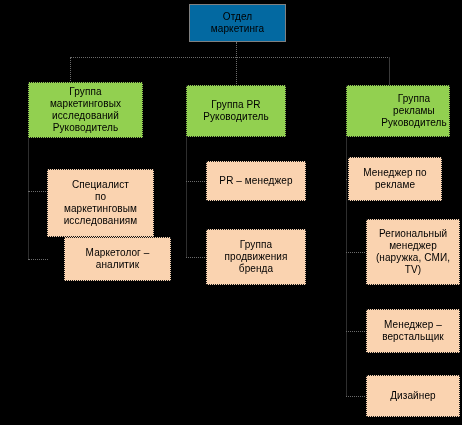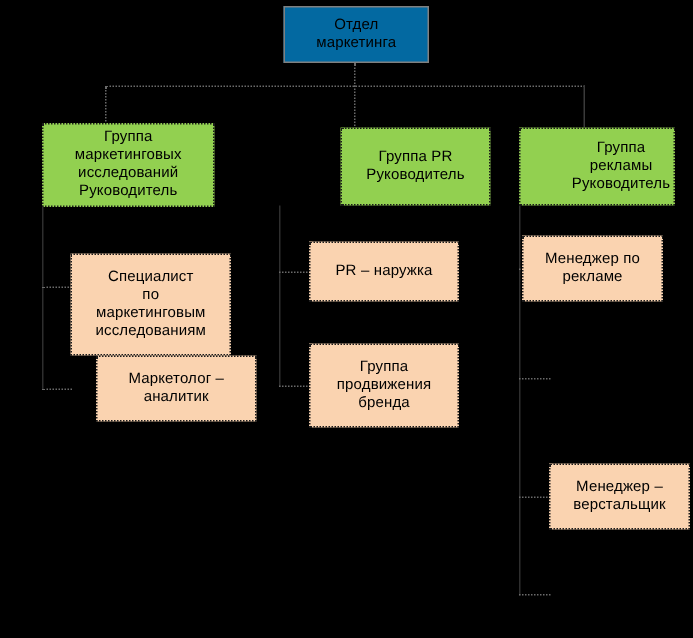--- a/index.html
+++ b/index.html
@@ -110,33 +110,38 @@
 Руководитель</div>
 
   <div class="node peach" style="left:47px; top:157px; width:107px; height:68px;margin-top:12px;">Специалист
 по
 маркетинговым
 исследованиям</div>
 
   <div class="node peach" style="left:64px; top:237px; width:107px; height:44px;">Маркетолог –
 аналитик</div>
 
-  <div class="node green" style="left:186px; top:85px; width:100px; height:52px;margin-left:41px;">Группа PR
+  <div class="node green" style="left:186px; top:85px; width:100px; height:52px;">Группа PR
 Руководитель</div>
 
-  <div class="node peach" style="left:206px; top:161px; width:100px; height:40px;">PR – наружка</div>
+  <div class="node peach" style="left:206px; top:161px; width:100px; height:40px;">PR – менеджер</div>
 
   <div class="node peach" style="left:206px; top:229px; width:100px; height:56px;">Группа
 продвижения
 бренда</div>
 
   <div class="node green" style="left:346px; top:85px; width:104px; height:52px;padding-left:34px;">Группа рекламы
 Руководитель</div>
 
   <div class="node peach" style="left:348px; top:157px; width:94px; height:44px;">Менеджер по
 рекламе</div>
 
+  <div class="node peach" style="left:366px; top:219px; width:94px; height:66px;">Региональный
+менеджер
+(наружка, СМИ,
+TV)</div>
 
   <div class="node peach" style="left:366px; top:309px; width:94px; height:44px;">Менеджер –
 верстальщик</div>
 
+  <div class="node peach" style="left:366px; top:375px; width:94px; height:42px;">Дизайнер</div>
 
 </div>
 
 </body></html>

